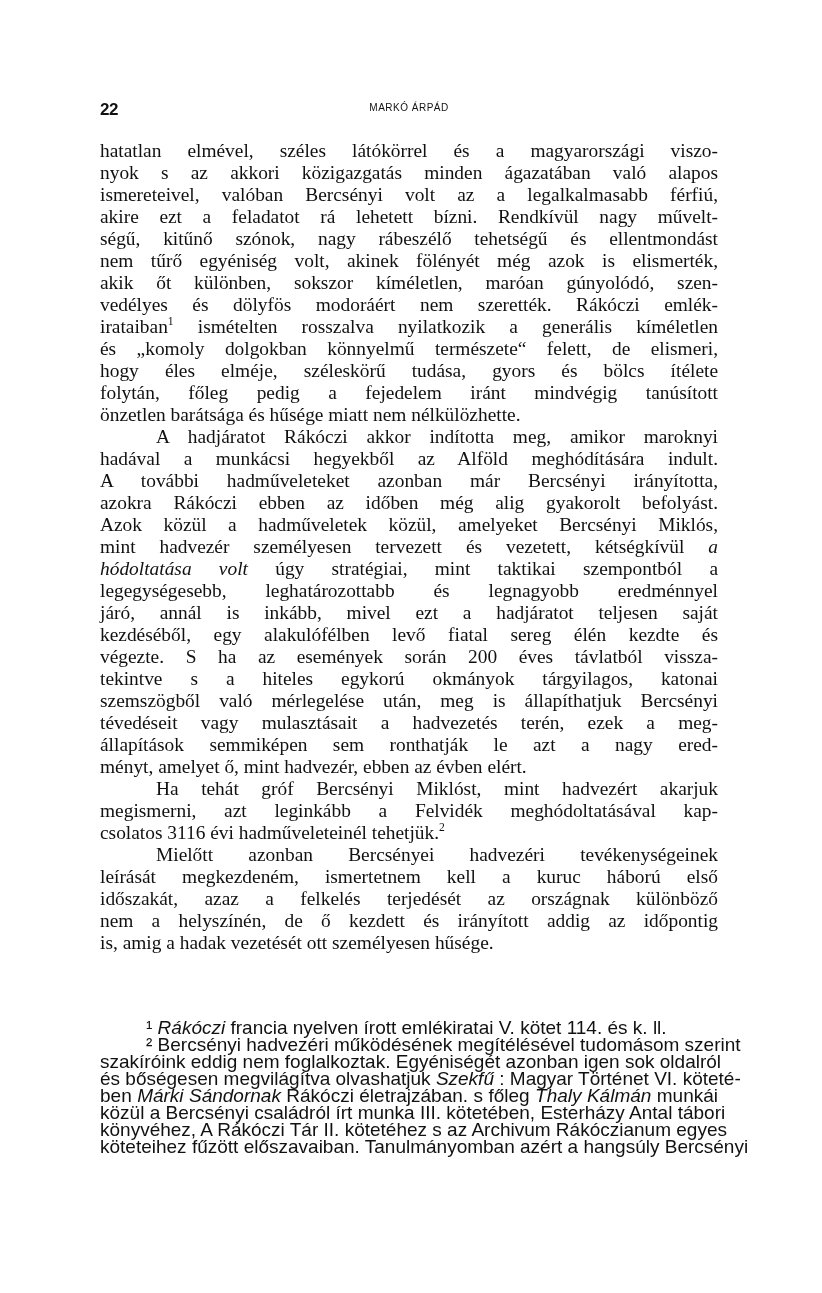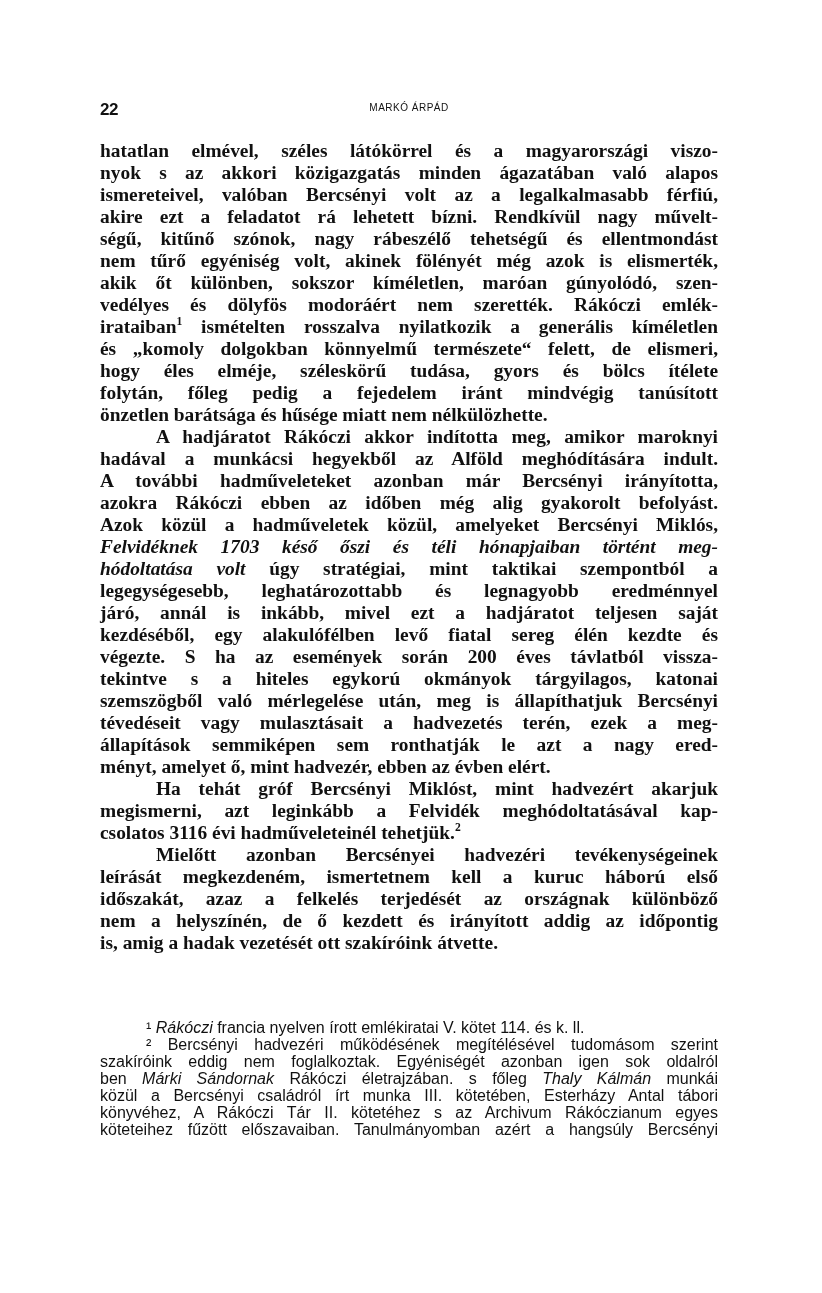--- a/index.html
+++ b/index.html
@@ -1,25 +1,25 @@
 <!DOCTYPE html>
 <html><head>
 <meta charset="utf-8">
 <style>
   html, body { margin: 0; padding: 0; background: #ffffff; }
   body { width: 822px; height: 1293px; position: relative; overflow: hidden; color: #111; }
   .page { position: absolute; left: 0; top: 0; width: 822px; height: 1293px; padding-left: 24px; }
   .running-head { position: absolute; top: 100px; left: 100px; width: 618px; height: 20px; }
   .page-number { position: absolute; left: 0; top: 0; font-family: "Liberation Sans", sans-serif; font-size: 17px; font-weight: bold; letter-spacing: -0.5px; }
   .author { position: absolute; left: 0; right: 0; top: 2px; text-align: center; font-family: "Liberation Sans", sans-serif; font-size: 10px; letter-spacing: 0.5px; }
-  .body-text { position: absolute; top: 140px; left: 100px; width: 618px; font-family: "Liberation Serif", serif; font-size: 19.4px; line-height: 22px; font-weight: bold; }
+  .body-text { position: absolute; top: 140px; left: 100px; width: 618px; font-family: "Liberation Serif", serif; font-size: 19.4px; line-height: 22px; }
   .line { display: block; white-space: nowrap; text-align: justify; text-align-last: justify; height: 22px; overflow: visible; }
   .line.last { text-align-last: left; }
   .line.indent { padding-left: 56px; }
-  .footnotes { position: absolute; top: 1019px; left: 100px; width: 618px; font-family: "Liberation Sans", sans-serif; font-size: 16px; line-height: 17px; }
+  .footnotes { position: absolute; top: 1019px; left: 100px; width: 618px; font-family: "Liberation Sans", sans-serif; font-size: 19px; line-height: 17px; }
   .fline { display: block; white-space: nowrap; text-align: justify; text-align-last: justify; height: 17px; }
   .fline.last { text-align-last: left; }
   .fline.indent { padding-left: 46px; }
   sup { font-size: 0.6em; line-height: 0; vertical-align: 0.7em; }
   i { font-style: italic; }
 </style>
 </head>
 <body>
 
 <div class="page">
@@ -40,43 +40,44 @@
       <span class="line"><span>irataiban</span><sup>1</sup><span> ismételten rosszalva nyilatkozik a generális kíméletlen</span></span>
       <span class="line"><span>és „komoly dolgokban könnyelmű természete“ felett, de elismeri,</span></span>
       <span class="line"><span>hogy éles elméje, széleskörű tudása, gyors és bölcs ítélete</span></span>
       <span class="line"><span>folytán, főleg pedig a fejedelem iránt mindvégig tanúsított</span></span>
       <span class="line last"><span>önzetlen barátsága és hűsége miatt nem nélkülözhette.</span></span>
       <span class="line indent"><span>A hadjáratot Rákóczi akkor indította meg, amikor maroknyi</span></span>
       <span class="line"><span>hadával a munkácsi hegyekből az Alföld meghódítására indult.</span></span>
       <span class="line"><span>A további hadműveleteket azonban már Bercsényi irányította,</span></span>
       <span class="line"><span>azokra Rákóczi ebben az időben még alig gyakorolt befolyást.</span></span>
       <span class="line"><span>Azok közül a hadműveletek közül, amelyeket Bercsényi Miklós,</span></span>
-      <span class="line"><i>Felvidéknek 1703 késő őszi és téli hónapjaiban történt meg-</i></span>
+      <span class="line"><span>mint hadvezér személyesen tervezett és vezetett, kétségkívül </span><i>a</i></span>
       <span class="line"><i>hódoltatása volt</i><span> úgy stratégiai, mint taktikai szempontból a</span></span>
       <span class="line"><span>legegységesebb, leghatározottabb és legnagyobb eredménnyel</span></span>
       <span class="line"><span>járó, annál is inkább, mivel ezt a hadjáratot teljesen saját</span></span>
       <span class="line"><span>kezdéséből, egy alakulófélben levő fiatal sereg élén kezdte és</span></span>
       <span class="line"><span>végezte. S ha az események során 200 éves távlatból vissza-</span></span>
       <span class="line"><span>tekintve s a hiteles egykorú okmányok tárgyilagos, katonai</span></span>
       <span class="line"><span>szemszögből való mérlegelése után, meg is állapíthatjuk Bercsényi</span></span>
       <span class="line"><span>tévedéseit vagy mulasztásait a hadvezetés terén, ezek a meg-</span></span>
       <span class="line"><span>állapítások semmiképen sem ronthatják le azt a nagy ered-</span></span>
       <span class="line last"><span>ményt, amelyet ő, mint hadvezér, ebben az évben elért.</span></span>
       <span class="line indent"><span>Ha tehát gróf Bercsényi Miklóst, mint hadvezért akarjuk</span></span>
       <span class="line"><span>megismerni, azt leginkább a Felvidék meghódoltatásával kap-</span></span>
       <span class="line last"><span>csolatos 3116 évi hadműveleteinél tehetjük.</span><sup>2</sup></span>
       <span class="line indent"><span>Mielőtt azonban Bercsényei hadvezéri tevékenységeinek</span></span>
       <span class="line"><span>leírását megkezdeném, ismertetnem kell a kuruc háború első</span></span>
       <span class="line"><span>időszakát, azaz a felkelés terjedését az országnak különböző</span></span>
       <span class="line"><span>nem a helyszínén, de ő kezdett és irányított addig az időpontig</span></span>
-      <span class="line last"><span>is, amig a hadak vezetését ott szakíróink átvette.</span></span>
+      <span class="line last"><span>is, amig a hadak vezetését ott személyesen hűsége.</span></span>
     </div>
 
   <div class="footnotes" id="footnotes">
       <span class="fline indent last"><span>¹ </span><i>Rákóczi</i><span> francia nyelven írott emlékiratai V. kötet 114. és k. ll.</span></span>
       <span class="fline indent"><span>² Bercsényi hadvezéri működésének megítélésével tudomásom szerint</span></span>
       <span class="fline"><span>szakíróink eddig nem foglalkoztak. Egyéniségét azonban igen sok oldalról</span></span>
+      <span class="fline"><span>és bőségesen megvilágítva olvashatjuk </span><i>Szekfű</i><span> : Magyar Történet VI. kötеté-</span></span>
       <span class="fline"><span>ben </span><i>Márki Sándornak</i><span> Rákóczi életrajzában. s főleg </span><i>Thaly Kálmán</i><span> munkái</span></span>
       <span class="fline"><span>közül a Bercsényi családról írt munka III. kötetében, Esterházy Antal tábori</span></span>
       <span class="fline"><span>könyvéhez, A Rákóczi Tár II. kötetéhez s az Archivum Rákóczianum egyes</span></span>
       <span class="fline"><span>köteteihez fűzött előszavaiban. Tanulmányomban azért a hangsúly Bercsényi</span></span>
     </div>
 </div>
 
 </body></html>

